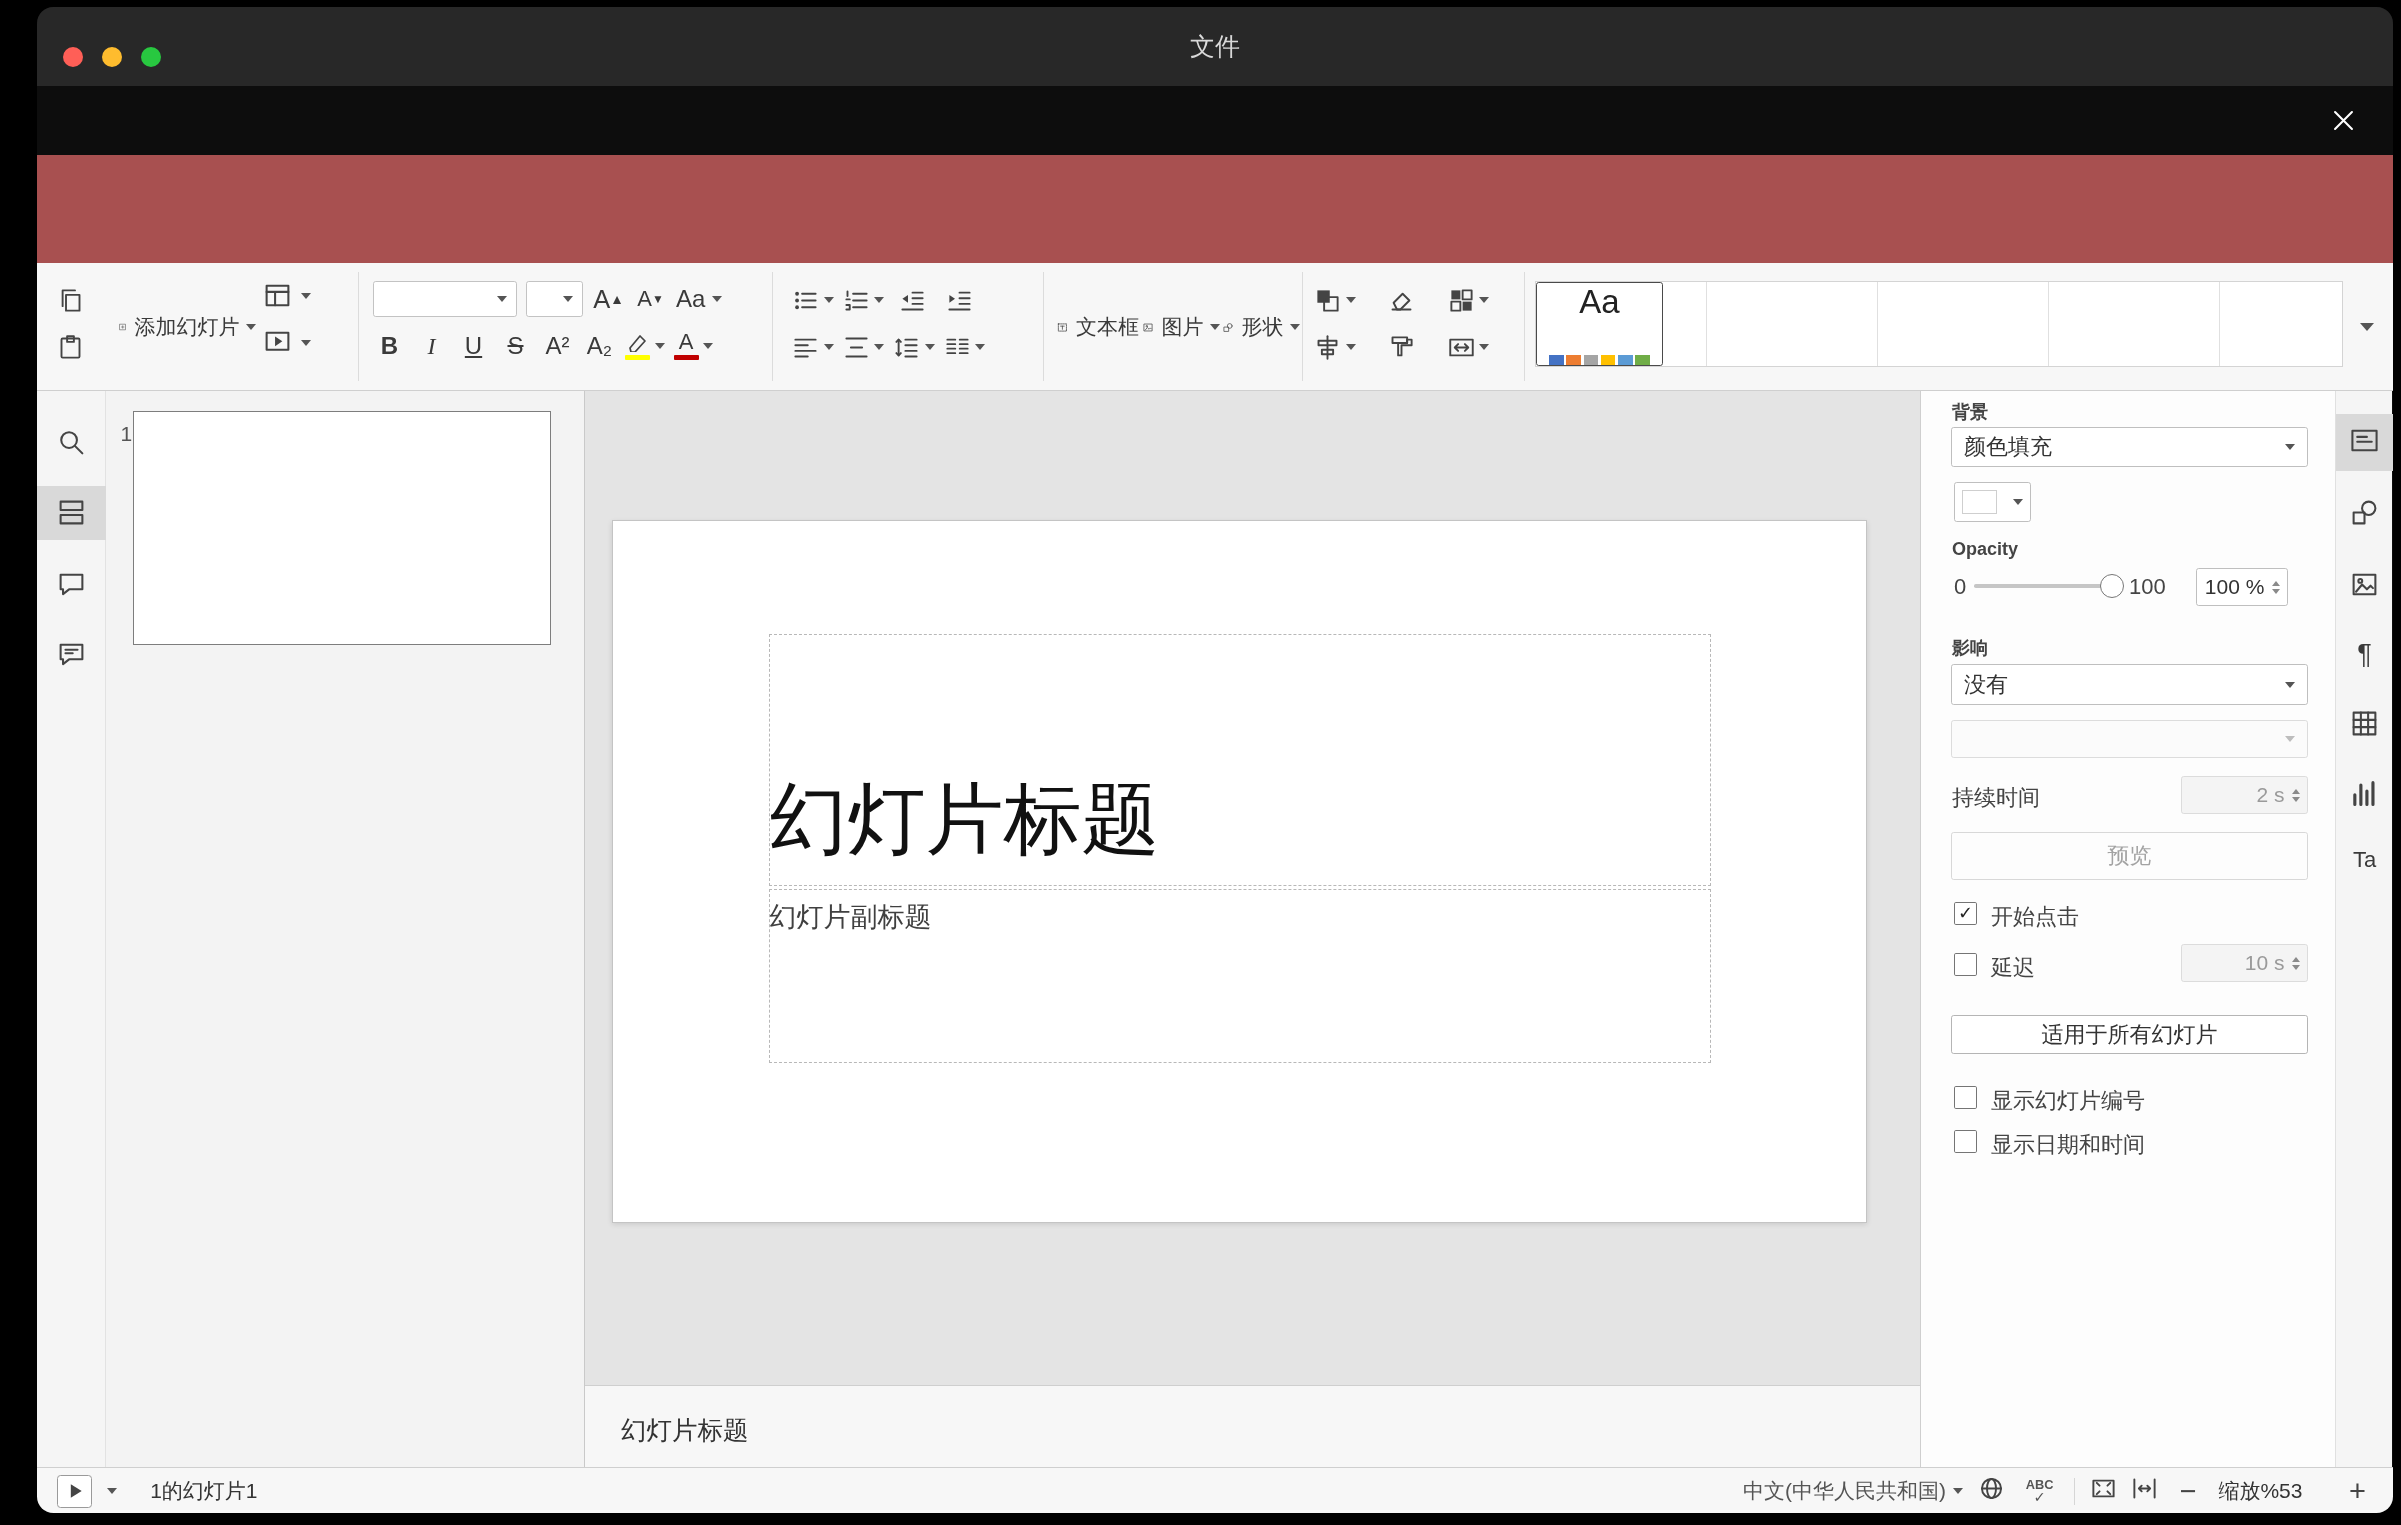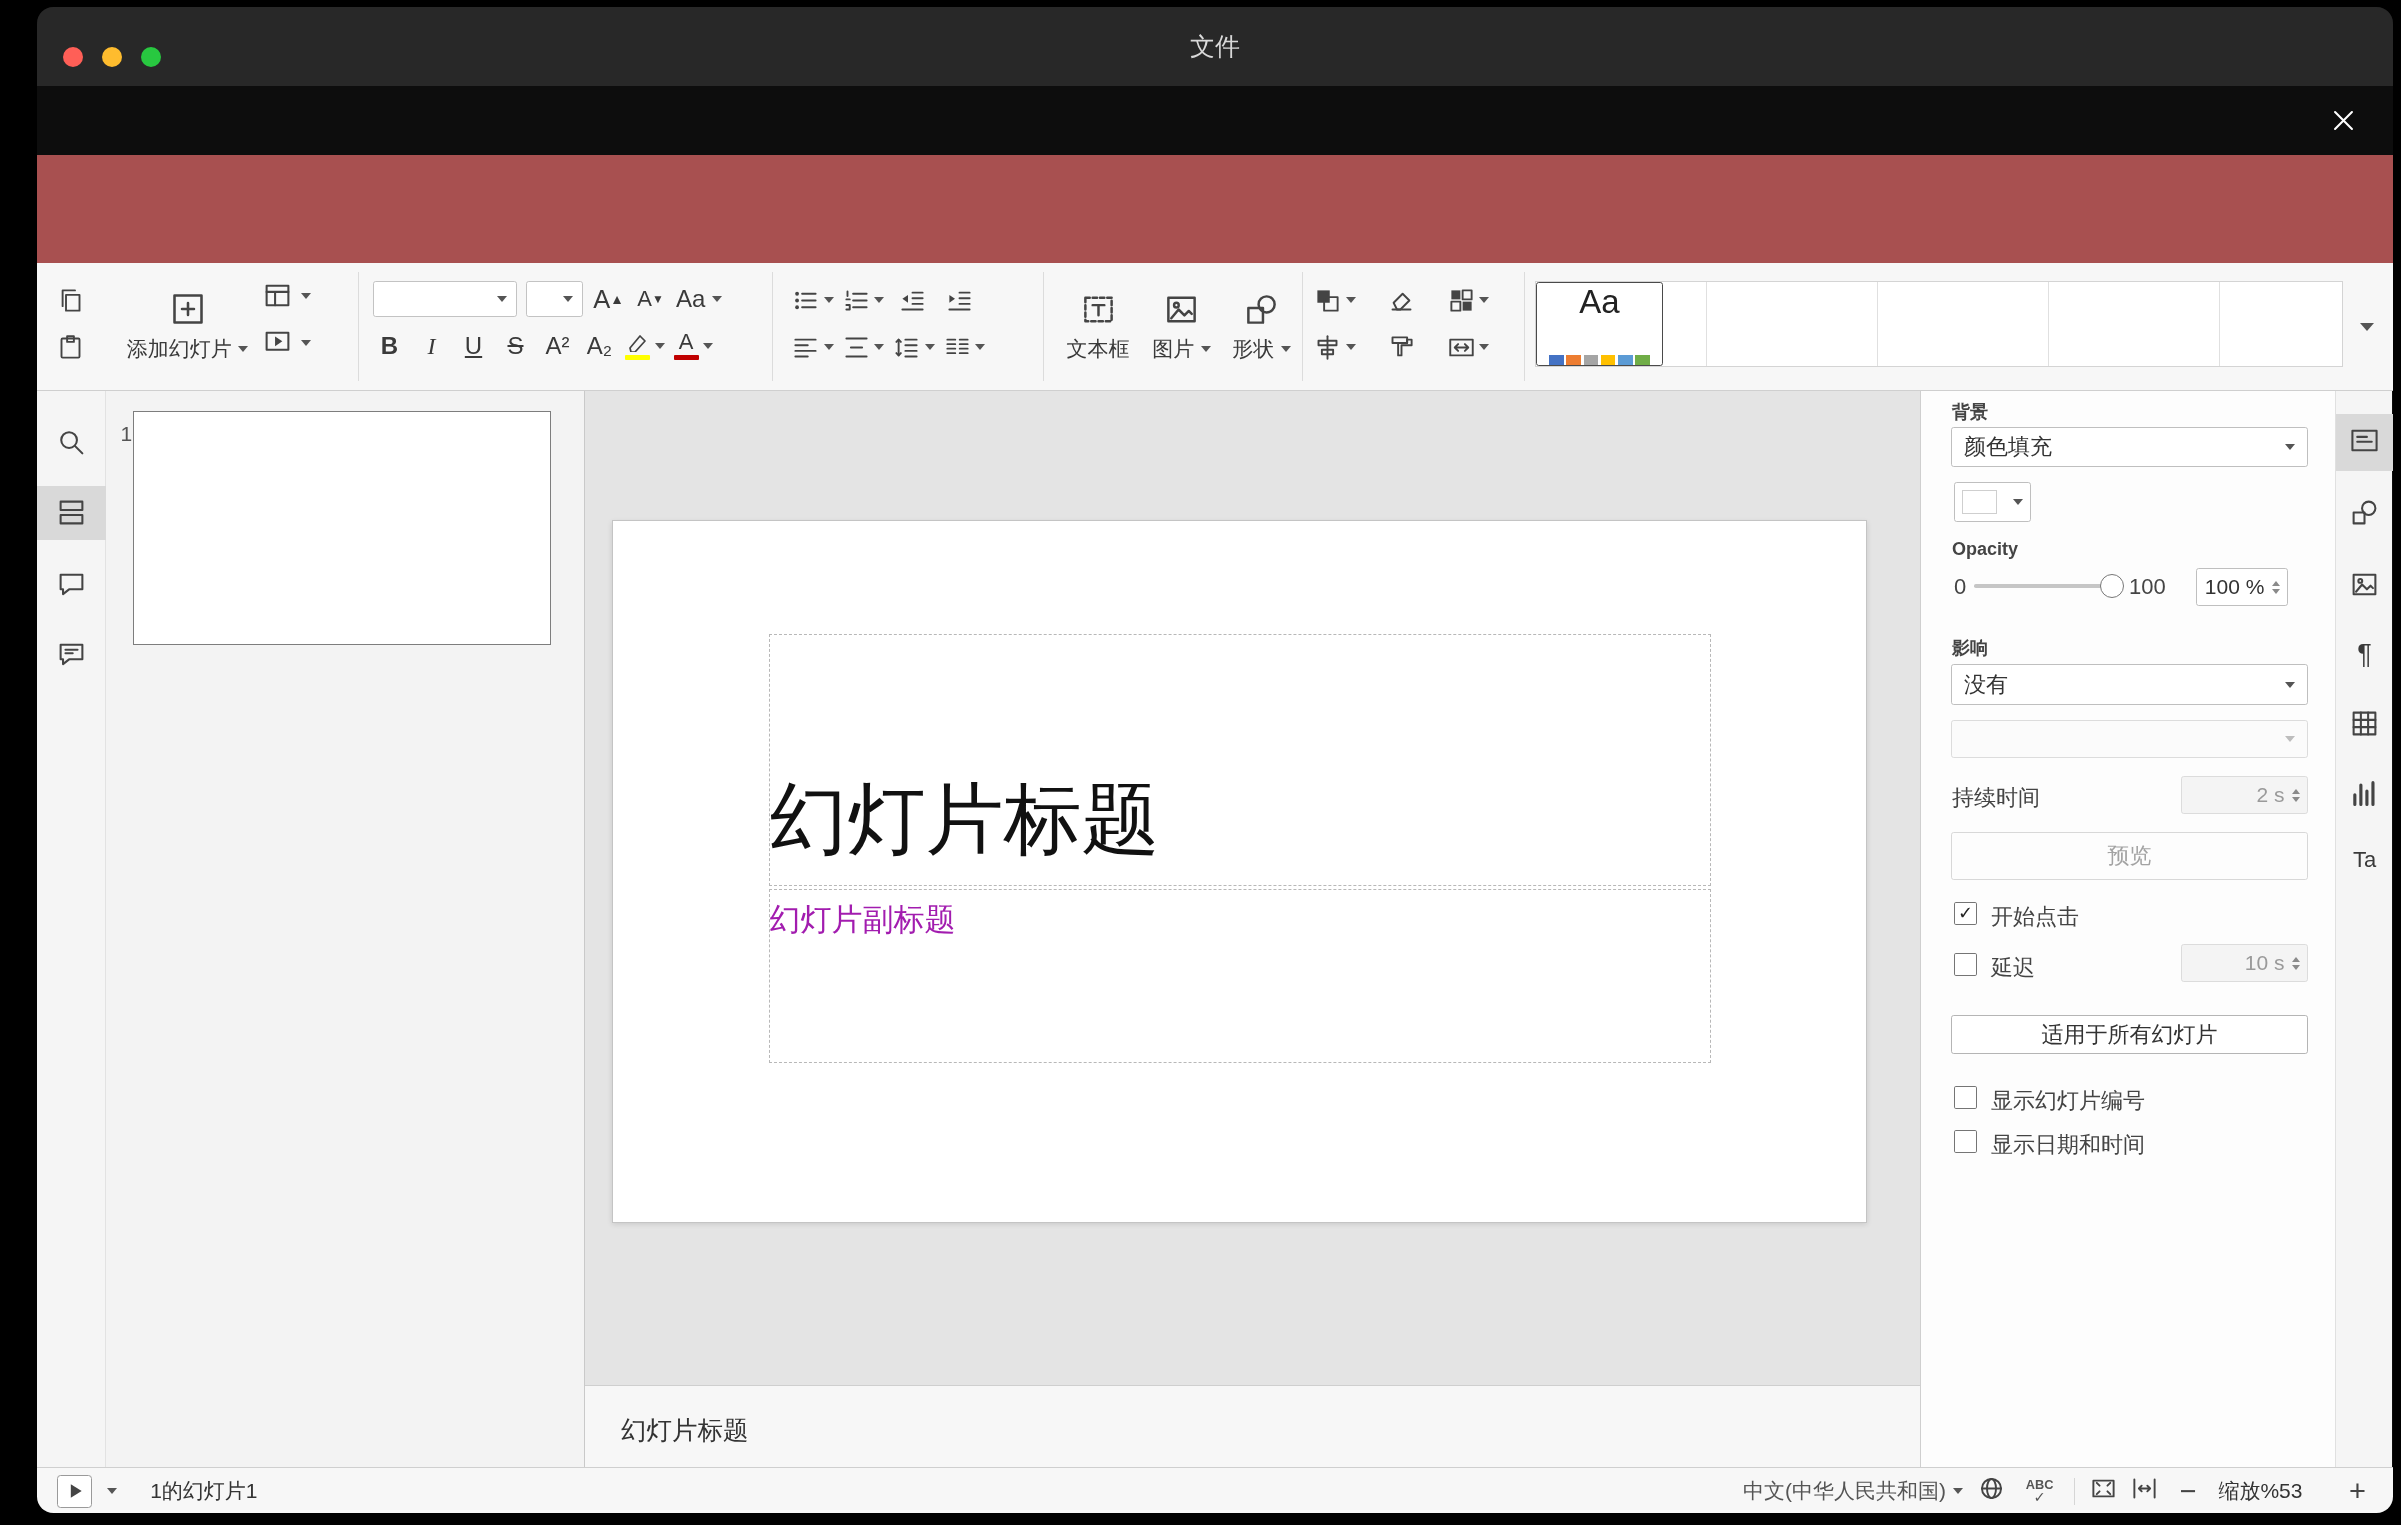--- a/index.html
+++ b/index.html
@@ -21,21 +21,21 @@
   .tabs{position:absolute;left:9px;top:206px;height:50px;display:flex}
   .tab{padding:0 25.5px;line-height:50px;font-size:23px;color:#fff;cursor:pointer}
   .tab.active{background:#f7f7f7;color:#333}
   .burger{position:absolute;right:24px;top:219px;width:31px;height:24px;display:flex;flex-direction:column;justify-content:space-between}
   .burger i{display:block;height:2.7px;background:#fff;border-radius:1.8px}
   
   .toolbar{position:absolute;left:0;top:256px;right:0;height:128px;background:#f7f7f7;border-bottom:0.9px solid #cfcfcf}
   .tbn{width:38px;height:38px;display:flex;align-items:center;justify-content:center;border-radius:3.6px}
   .trow{position:absolute;display:flex;align-items:center;gap:9px}
   .vdiv{position:absolute;top:9px;height:109px;width:0.9px;background:#dcdcdc}
-  .vbtn{position:absolute;top:5.5px;height:117px;display:flex;flex-direction:column;align-items:center;justify-content:center;gap:8.2px;border-radius:3.6px}
+  .vbtn{position:absolute;top:5.5px;height:117px;display:flex;flex-direction:row;align-items:center;justify-content:center;gap:8.2px;border-radius:3.6px}
   .lbl{font-size:21px;color:#3a3a3a;display:flex;align-items:center;gap:6.4px;white-space:nowrap}
   .fmt{font-size:24px;color:#3a3a3a;width:33px;height:36px;display:flex;align-items:center;justify-content:center}
   .combo{background:#fff;border:0.9px solid #c3c3c3;border-radius:2.7px;height:36px;display:flex;align-items:center;justify-content:flex-end;padding:0 9px}
   .stack{display:flex;flex-direction:column;align-items:center;gap:2.7px}
   .bar{width:25px;height:5.5px;border-radius:0.9px}
   
   .cr{width:0;height:0;border-left:5.5px solid transparent;border-right:5.5px solid transparent;border-top:6.4px solid #555;display:inline-block}
   .crs{width:0;height:0;border-left:4.6px solid transparent;border-right:4.6px solid transparent;border-top:5.5px solid #8a8a8a;display:inline-block}
   .crs.up{border-top:none;border-bottom:5.5px solid #8a8a8a}
   
@@ -52,21 +52,21 @@
   .libtn{position:absolute;left:0;width:69px;height:44px;display:flex;align-items:center;justify-content:center}
   .thumbs{position:absolute;left:69px;top:384px;width:479px;height:1076px;background:#f3f3f3;border-right:0.9px solid #c9c9c9}
   .thumbnum{position:absolute;left:14.6px;top:31px;font-size:21px;color:#555}
   .thumb{position:absolute;left:26.5px;top:20px;width:418px;height:234px;background:#fff;border:1.8px solid #7d7d7d}
   .mainarea{position:absolute;left:548px;top:384px;width:1335px;height:1076px;background:#e4e4e4}
   .slide{position:absolute;left:26.5px;top:129px;width:1255px;height:703px;background:#fff;border:0.9px solid #c4c4c4;box-shadow:0 1.8px 5.5px rgba(0,0,0,.12)}
   .ph{position:absolute;border:1.8px dashed #b8b8b8;display:flex;}
   .ph.title{left:156px;top:113px;width:942px;height:252px;align-items:flex-end;padding-bottom:12.8px}
   .ph.subtitle{left:156px;top:368px;width:942px;height:174px;align-items:flex-start;padding-top:9px}
   .ph .t1{font-size:78px;color:#111}
-  .ph .t2{font-size:31px;color:#a21caf}
+  .ph .t2{font-size:27px;color:#404040}
   .notes{position:absolute;left:0;top:994px;width:1335px;height:82px;background:#f7f7f7;border-top:0.9px solid #cfcfcf}
   .notes span{position:absolute;left:36px;top:27px;font-size:25.5px;color:#333}
   
   .rpanel{position:absolute;left:1883px;top:384px;width:415px;height:1076px;background:#fdfdfd;border-left:0.9px solid #cfcfcf;font-size:22px;color:#333}
   .plabel{position:absolute;font-size:18px;color:#444;font-weight:bold}
   .plain{position:absolute;font-size:22px;color:#444}
   .sel{position:absolute;display:flex;align-items:center;justify-content:space-between;padding:0 12px;background:#fff;border:0.9px solid #bfbfbf;border-radius:2.7px;font-size:22px;color:#333}
   .sel.dis{background:#fbfbfb;border-color:#dcdcdc;color:#aaa}
   .sel.dis .cr{border-top-color:#bdbdbd}
   .spin{position:absolute;height:38px;background:#fff;border:0.9px solid #bfbfbf;border-radius:2.7px;display:flex;align-items:center;justify-content:flex-end;padding-right:7.3px;gap:7.3px}

